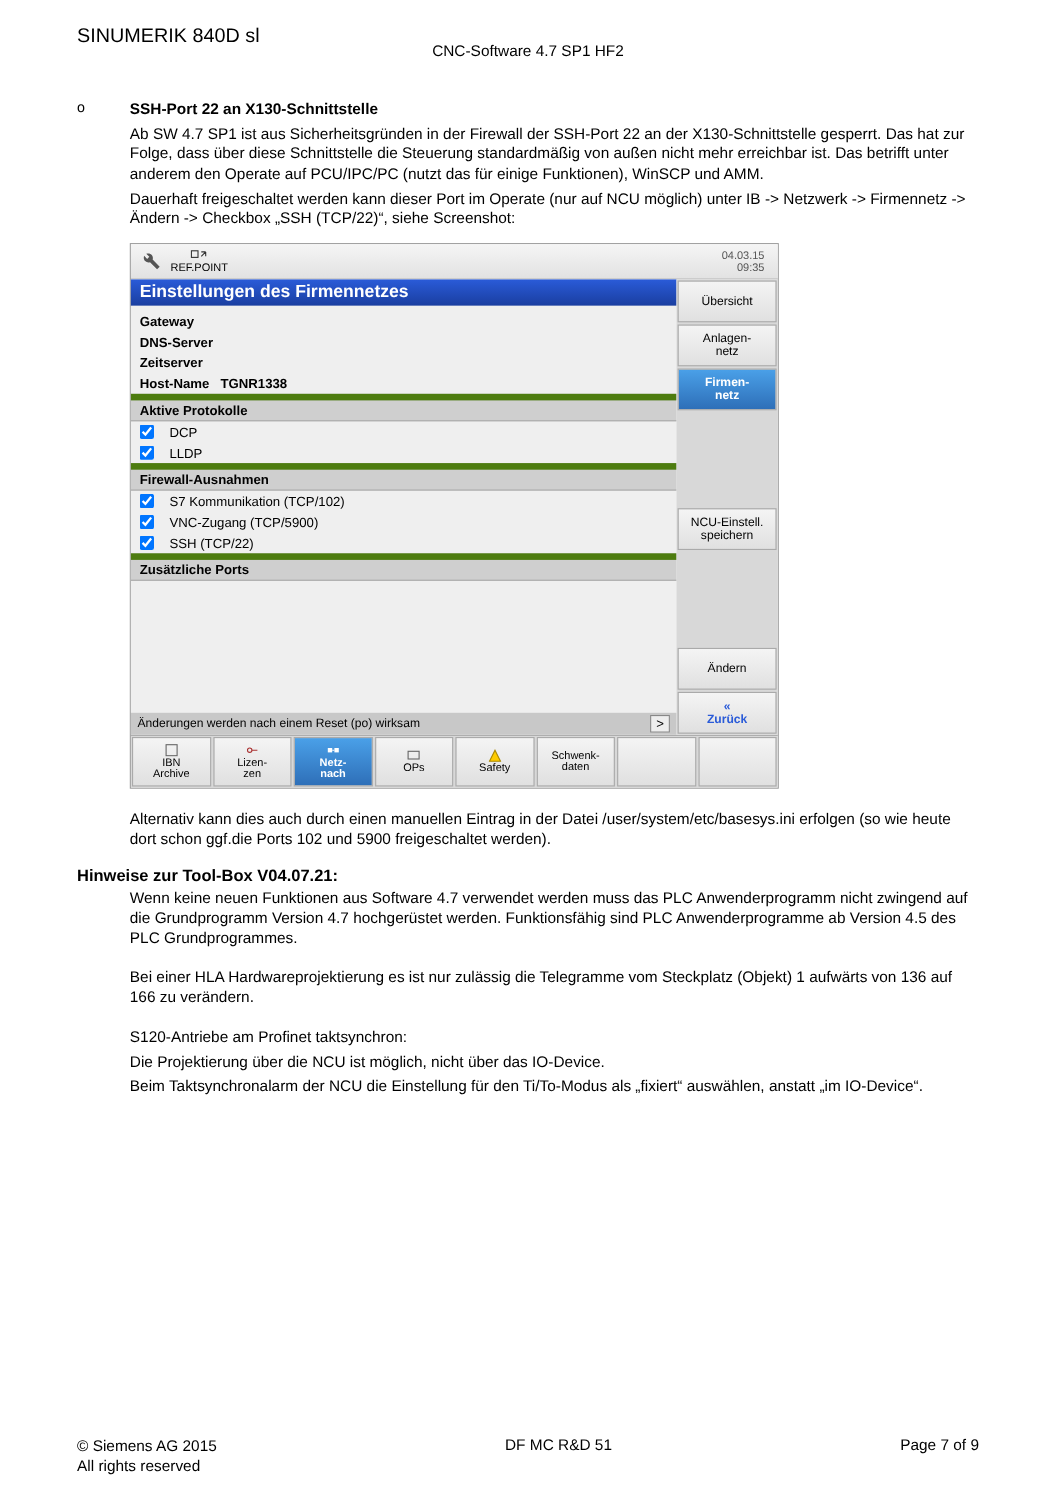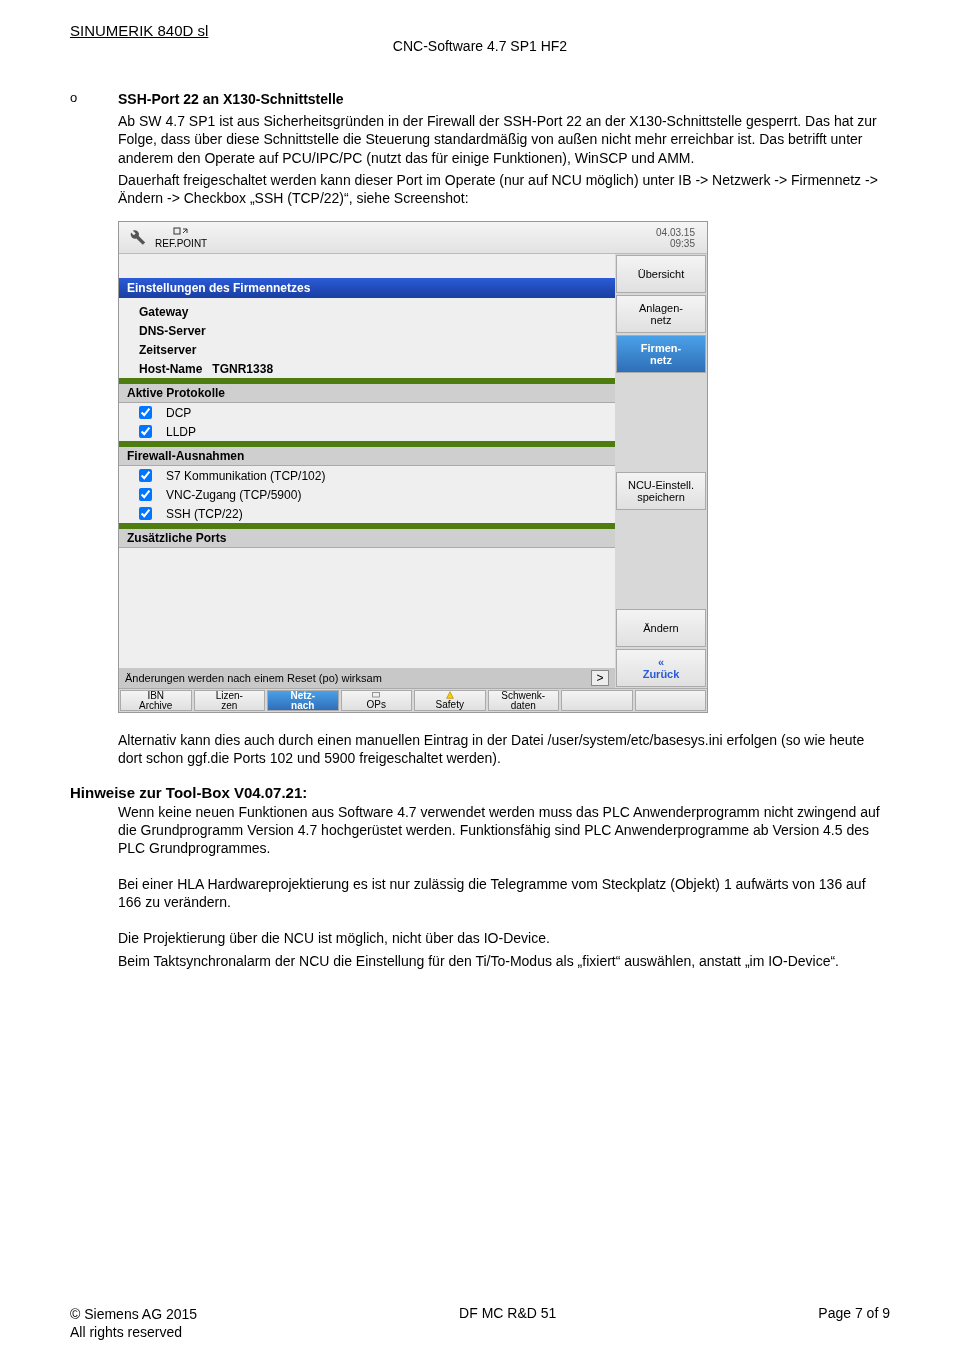--- a/index.html
+++ b/index.html
@@ -11,22 +11,21 @@
     width: 960px;
     height: 1361px;
     position: relative;
   }
   .page {
     padding: 22px 70px 40px 70px;
   }
   .hdr-left {
     position: absolute;
     top: 22px; left: 70px;
-    font-size: 15px;
-    text-decoration: underline;
+    font-size: 18px;
   }
   .hdr-center {
     position: absolute;
     top: 38px; left: 0; right: 0;
     text-align: center;
     font-size: 14px;
   }
   .content {
     position: absolute;
     top: 90px;
@@ -69,28 +68,27 @@
     text-align: right;
     line-height: 1.1;
   }
   .shot-body { display: flex; }
   .shot-main { flex: 1; background: #efefef; }
   .titlebar {
     background: linear-gradient(#2a5bd8,#1a3ea0);
     color: #fff;
     padding: 3px 8px;
     font-weight: bold;
-    font-size: 12px;
-    margin-top: 24px;
+    font-size: 16px;
   }
   .cfg-list { padding: 4px 0 0 0; background:#efefef; }
   .cfg-row {
     display: flex;
     align-items: center;
-    padding: 2px 20px;
+    padding: 2px 8px;
     font-weight: bold;
     font-size: 12px;
     min-height: 19px;
     color:#000;
   }
   .section-hdr {
     background: #cfcfcf;
     font-weight: bold;
     font-size: 12px;
     padding: 2px 8px;
@@ -147,21 +145,21 @@
     background: linear-gradient(#4aa0e8,#2e6fb8);
     color: #fff;
     font-weight: bold;
   }
   .rbtn.back {
     color: #2a5bd8;
     font-weight: bold;
   }
   .shot-bottom {
     display: flex;
-    height: 24px;
+    height: 48px;
     background: #d8d8d8;
     border-top: 1px solid #aaa;
   }
   .bbtn {
     flex: 1;
     border: 1px solid #aaa;
     background: linear-gradient(#f4f4f4,#e0e0e0);
     margin: 1px;
     display: flex;
     flex-direction: column;
@@ -345,20 +343,21 @@
 
         <div class="para">Alternativ kann dies auch durch einen manuellen Eintrag in der Datei /user/system/etc/basesys.ini erfolgen (so wie heute dort schon ggf.die Ports 102 und 5900 freigeschaltet werden).</div>
       </div>
     </div>
 
     <div class="section-title">Hinweise zur Tool-Box V04.07.21:</div>
     <div class="para indent">Wenn keine neuen Funktionen aus Software 4.7 verwendet werden muss das PLC Anwenderprogramm nicht zwingend auf die Grundprogramm Version 4.7 hochgerüstet werden. Funktionsfähig sind PLC Anwenderprogramme ab Version 4.5 des PLC Grundprogrammes.</div>
     <div style="height:14px"></div>
     <div class="para indent">Bei einer HLA Hardwareprojektierung es ist nur zulässig die Telegramme vom Steckplatz (Objekt) 1 aufwärts von 136 auf 166 zu verändern.</div>
     <div style="height:14px"></div>
+    <div class="para indent">S120-Antriebe am Profinet taktsynchron:</div>
     <div class="para indent">Die Projektierung über die NCU ist möglich, nicht über das IO-Device.</div>
     <div class="para indent">Beim Taktsynchronalarm der NCU die Einstellung für den Ti/To-Modus als „fixiert“ auswählen, anstatt „im IO-Device“.</div>
   </div>
 
   <div class="footer">
     <div class="left">
       <span>© Siemens AG 2015</span><br>
       <span>All rights reserved</span>
     </div>
     <div>DF MC R&amp;D 51</div>

